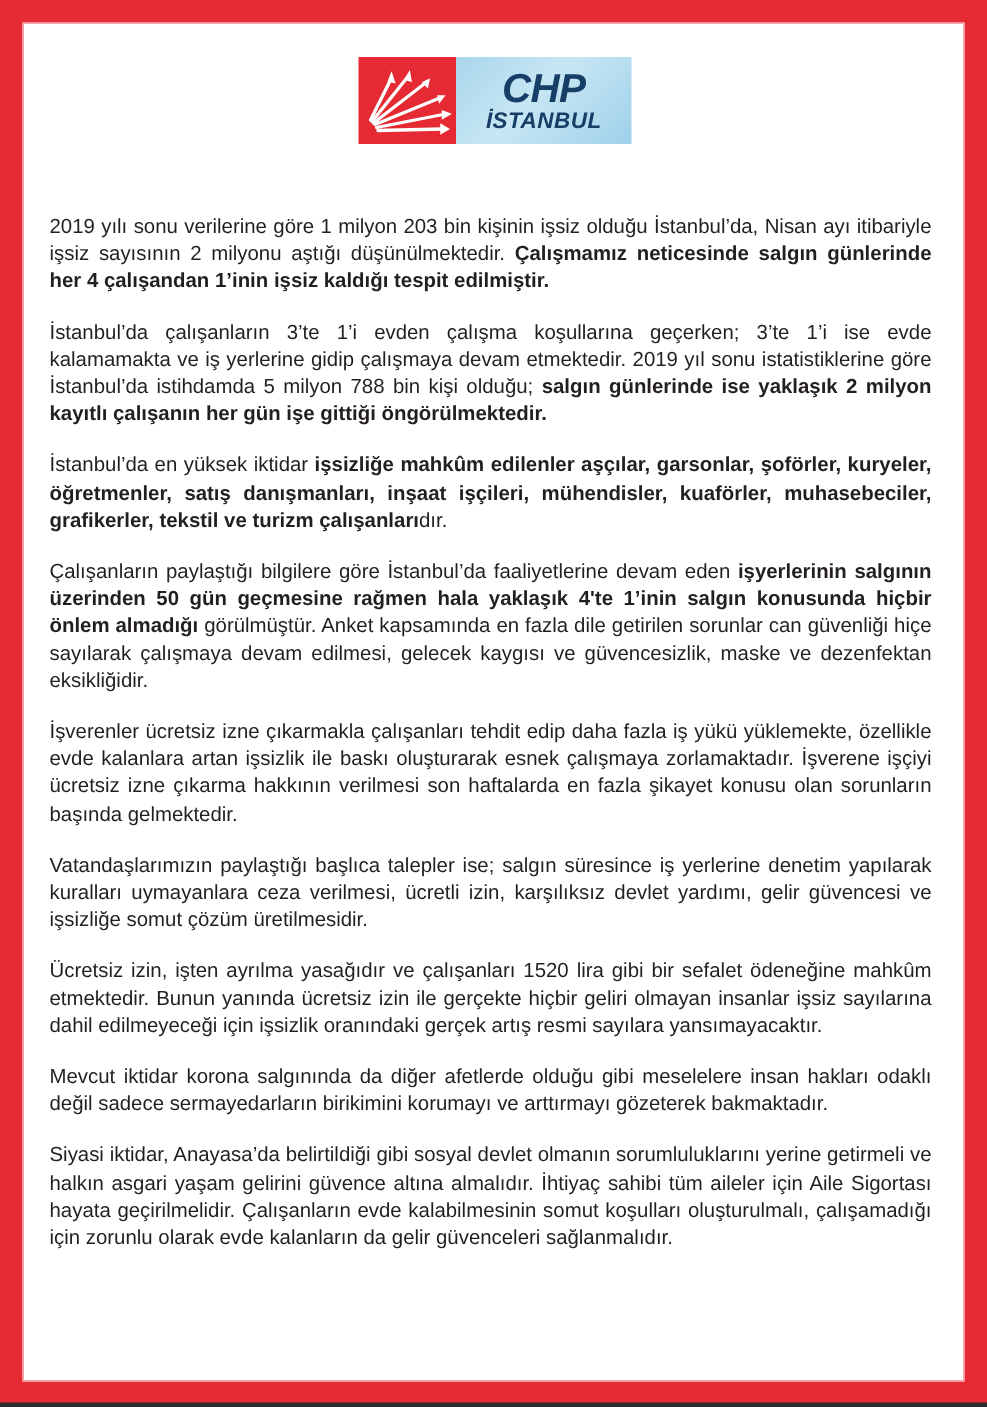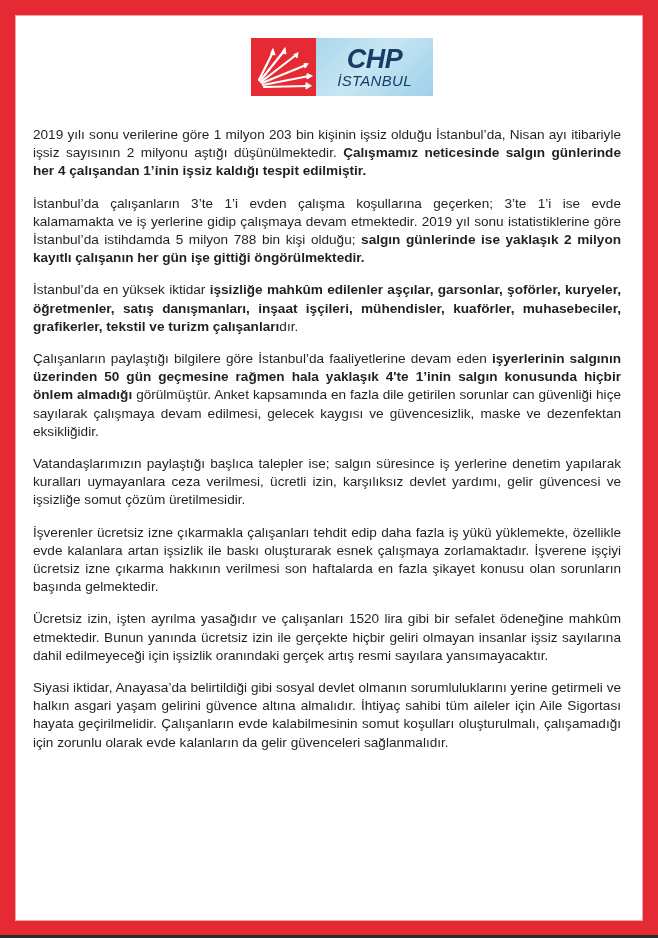--- a/index.html
+++ b/index.html
@@ -11,48 +11,48 @@
   .page {
     position: absolute; left: 0; top: 0; width: 658px; height: 935px;
     background: #e52a33; box-sizing: border-box;
   }
   .inner {
     position: absolute; left: 15px; top: 15px; right: 15px; bottom: 14px;
     background: #ffffff;
     box-shadow: inset 0 0 0 1px #f3a4a8;
   }
   .logo {
-    position: absolute; left: 236px; top: 23px; width: 182px; height: 58px;
+    position: absolute; left: 224px; top: 23px; width: 182px; height: 58px;
     display: flex;
   }
   .logo-red {
     width: 65px; height: 58px; background: #e52a33; position: relative;
   }
   .logo-red svg { position: absolute; left: 0; top: 0; }
   .logo-blue {
     flex: 1; height: 58px;
     background: linear-gradient(135deg, #a9d6ec 0%, #c7e6f3 45%, #9fd0ea 100%);
     display: flex; flex-direction: column; align-items: center; justify-content: center;
     color: #173e66;
   }
   .logo-chp {
     font-family: "Liberation Sans", sans-serif; font-weight: bold; font-style: italic;
     font-size: 27px; line-height: 26px; letter-spacing: -0.5px;
   }
   .logo-city {
-    font-family: "Liberation Sans", sans-serif; font-weight: normal; font-style: italic;
+    font-family: "Liberation Sans", sans-serif; font-weight: bold; font-style: italic;
     font-size: 15px; line-height: 17px; letter-spacing: 0.3px;
   }
   .content {
     position: absolute; left: 18px; top: 111px; width: 588px;
     color: #231f20;
     font-size: 13.6px; line-height: 18.2px;
   }
   .content p {
-    margin: 0 0 14px 0; text-align: justify;
+    margin: 16px 0 14px 0; text-align: justify;
   }
   .content b { font-weight: bold; }
 </style>
 </head>
 <body>
 
 <div class="page">
   <div class="inner">
 
     <div class="logo">
@@ -87,27 +87,30 @@
       <p>
         <span>İstanbul’da çalışanların 3’te 1’i evden çalışma koşullarına geçerken; 3’te 1’i ise evde kalamamakta ve iş yerlerine gidip çalışmaya devam etmektedir. 2019 yıl sonu istatistiklerine göre İstanbul’da istihdamda 5 milyon 788 bin kişi olduğu; </span><b>salgın günlerinde ise yaklaşık 2 milyon kayıtlı çalışanın her gün işe gittiği öngörülmektedir.</b>
       </p>
       <p>
         <span>İstanbul’da en yüksek iktidar </span><b>işsizliğe mahkûm edilenler aşçılar, garsonlar, şoförler, kuryeler, öğretmenler, satış danışmanları, inşaat işçileri, mühendisler, kuaförler, muhasebeciler, grafikerler, tekstil ve turizm çalışanları</b><span>dır.</span>
       </p>
       <p>
         <span>Çalışanların paylaştığı bilgilere göre İstanbul’da faaliyetlerine devam eden </span><b>işyerlerinin salgının üzerinden 50 gün geçmesine rağmen hala yaklaşık 4'te 1’inin salgın konusunda hiçbir önlem almadığı</b><span> görülmüştür.  Anket kapsamında en fazla dile getirilen sorunlar can güvenliği hiçe sayılarak çalışmaya devam edilmesi, gelecek kaygısı ve güvencesizlik, maske ve dezenfektan eksikliğidir.</span>
       </p>
       <p>
+        <span>İşverenler ücretsiz izne çıkarmakla çalışanları tehdit edip daha fazla iş yükü yüklemekte, özellikle evde kalanlara artan işsizlik ile baskı oluşturarak esnek çalışmaya zorlamaktadır. İşverene işçiyi ücretsiz izne çıkarma hakkının verilmesi son haftalarda en fazla şikayet konusu olan sorunların başında gelmektedir.</span>
+      </p>
+      <p>
         <span>Vatandaşlarımızın paylaştığı başlıca talepler ise; salgın süresince iş yerlerine denetim yapılarak kuralları uymayanlara ceza verilmesi, ücretli izin, karşılıksız devlet yardımı, gelir güvencesi ve işsizliğe somut çözüm üretilmesidir.</span>
       </p>
       <p>
-        <span>İşverenler ücretsiz izne çıkarmakla çalışanları tehdit edip daha fazla iş yükü yüklemekte, özellikle evde kalanlara artan işsizlik ile baskı oluşturarak esnek çalışmaya zorlamaktadır. İşverene işçiyi ücretsiz izne çıkarma hakkının verilmesi son haftalarda en fazla şikayet konusu olan sorunların başında gelmektedir.</span>
+        <span>Ücretsiz izin, işten ayrılma yasağıdır ve çalışanları 1520 lira gibi bir sefalet ödeneğine mahkûm etmektedir. Bunun yanında ücretsiz izin ile gerçekte hiçbir geliri olmayan insanlar işsiz sayılarına dahil edilmeyeceği için işsizlik oranındaki gerçek artış resmi sayılara yansımayacaktır.</span>
       </p>
       <p>
-        <span>Ücretsiz izin, işten ayrılma yasağıdır ve çalışanları 1520 lira gibi bir sefalet ödeneğine mahkûm etmektedir. Bunun yanında ücretsiz izin ile gerçekte hiçbir geliri olmayan insanlar işsiz sayılarına dahil edilmeyeceği için işsizlik oranındaki gerçek artış resmi sayılara yansımayacaktır.</span>
+        <span>Mevcut iktidar korona salgınında da diğer afetlerde olduğu gibi meselelere insan hakları odaklı değil sadece sermayedarların birikimini korumayı ve arttırmayı gözeterek bakmaktadır.</span>
       </p>
       <p>
         <span>Siyasi iktidar, Anayasa’da belirtildiği gibi sosyal devlet olmanın sorumluluklarını yerine getirmeli ve halkın asgari yaşam gelirini güvence altına almalıdır. İhtiyaç sahibi tüm aileler için Aile Sigortası hayata geçirilmelidir. Çalışanların evde kalabilmesinin somut koşulları oluşturulmalı, çalışamadığı için zorunlu olarak evde kalanların da gelir güvenceleri sağlanmalıdır.</span>
       </p>
     </div>
 
   </div>
 </div>
 
 </body></html>

